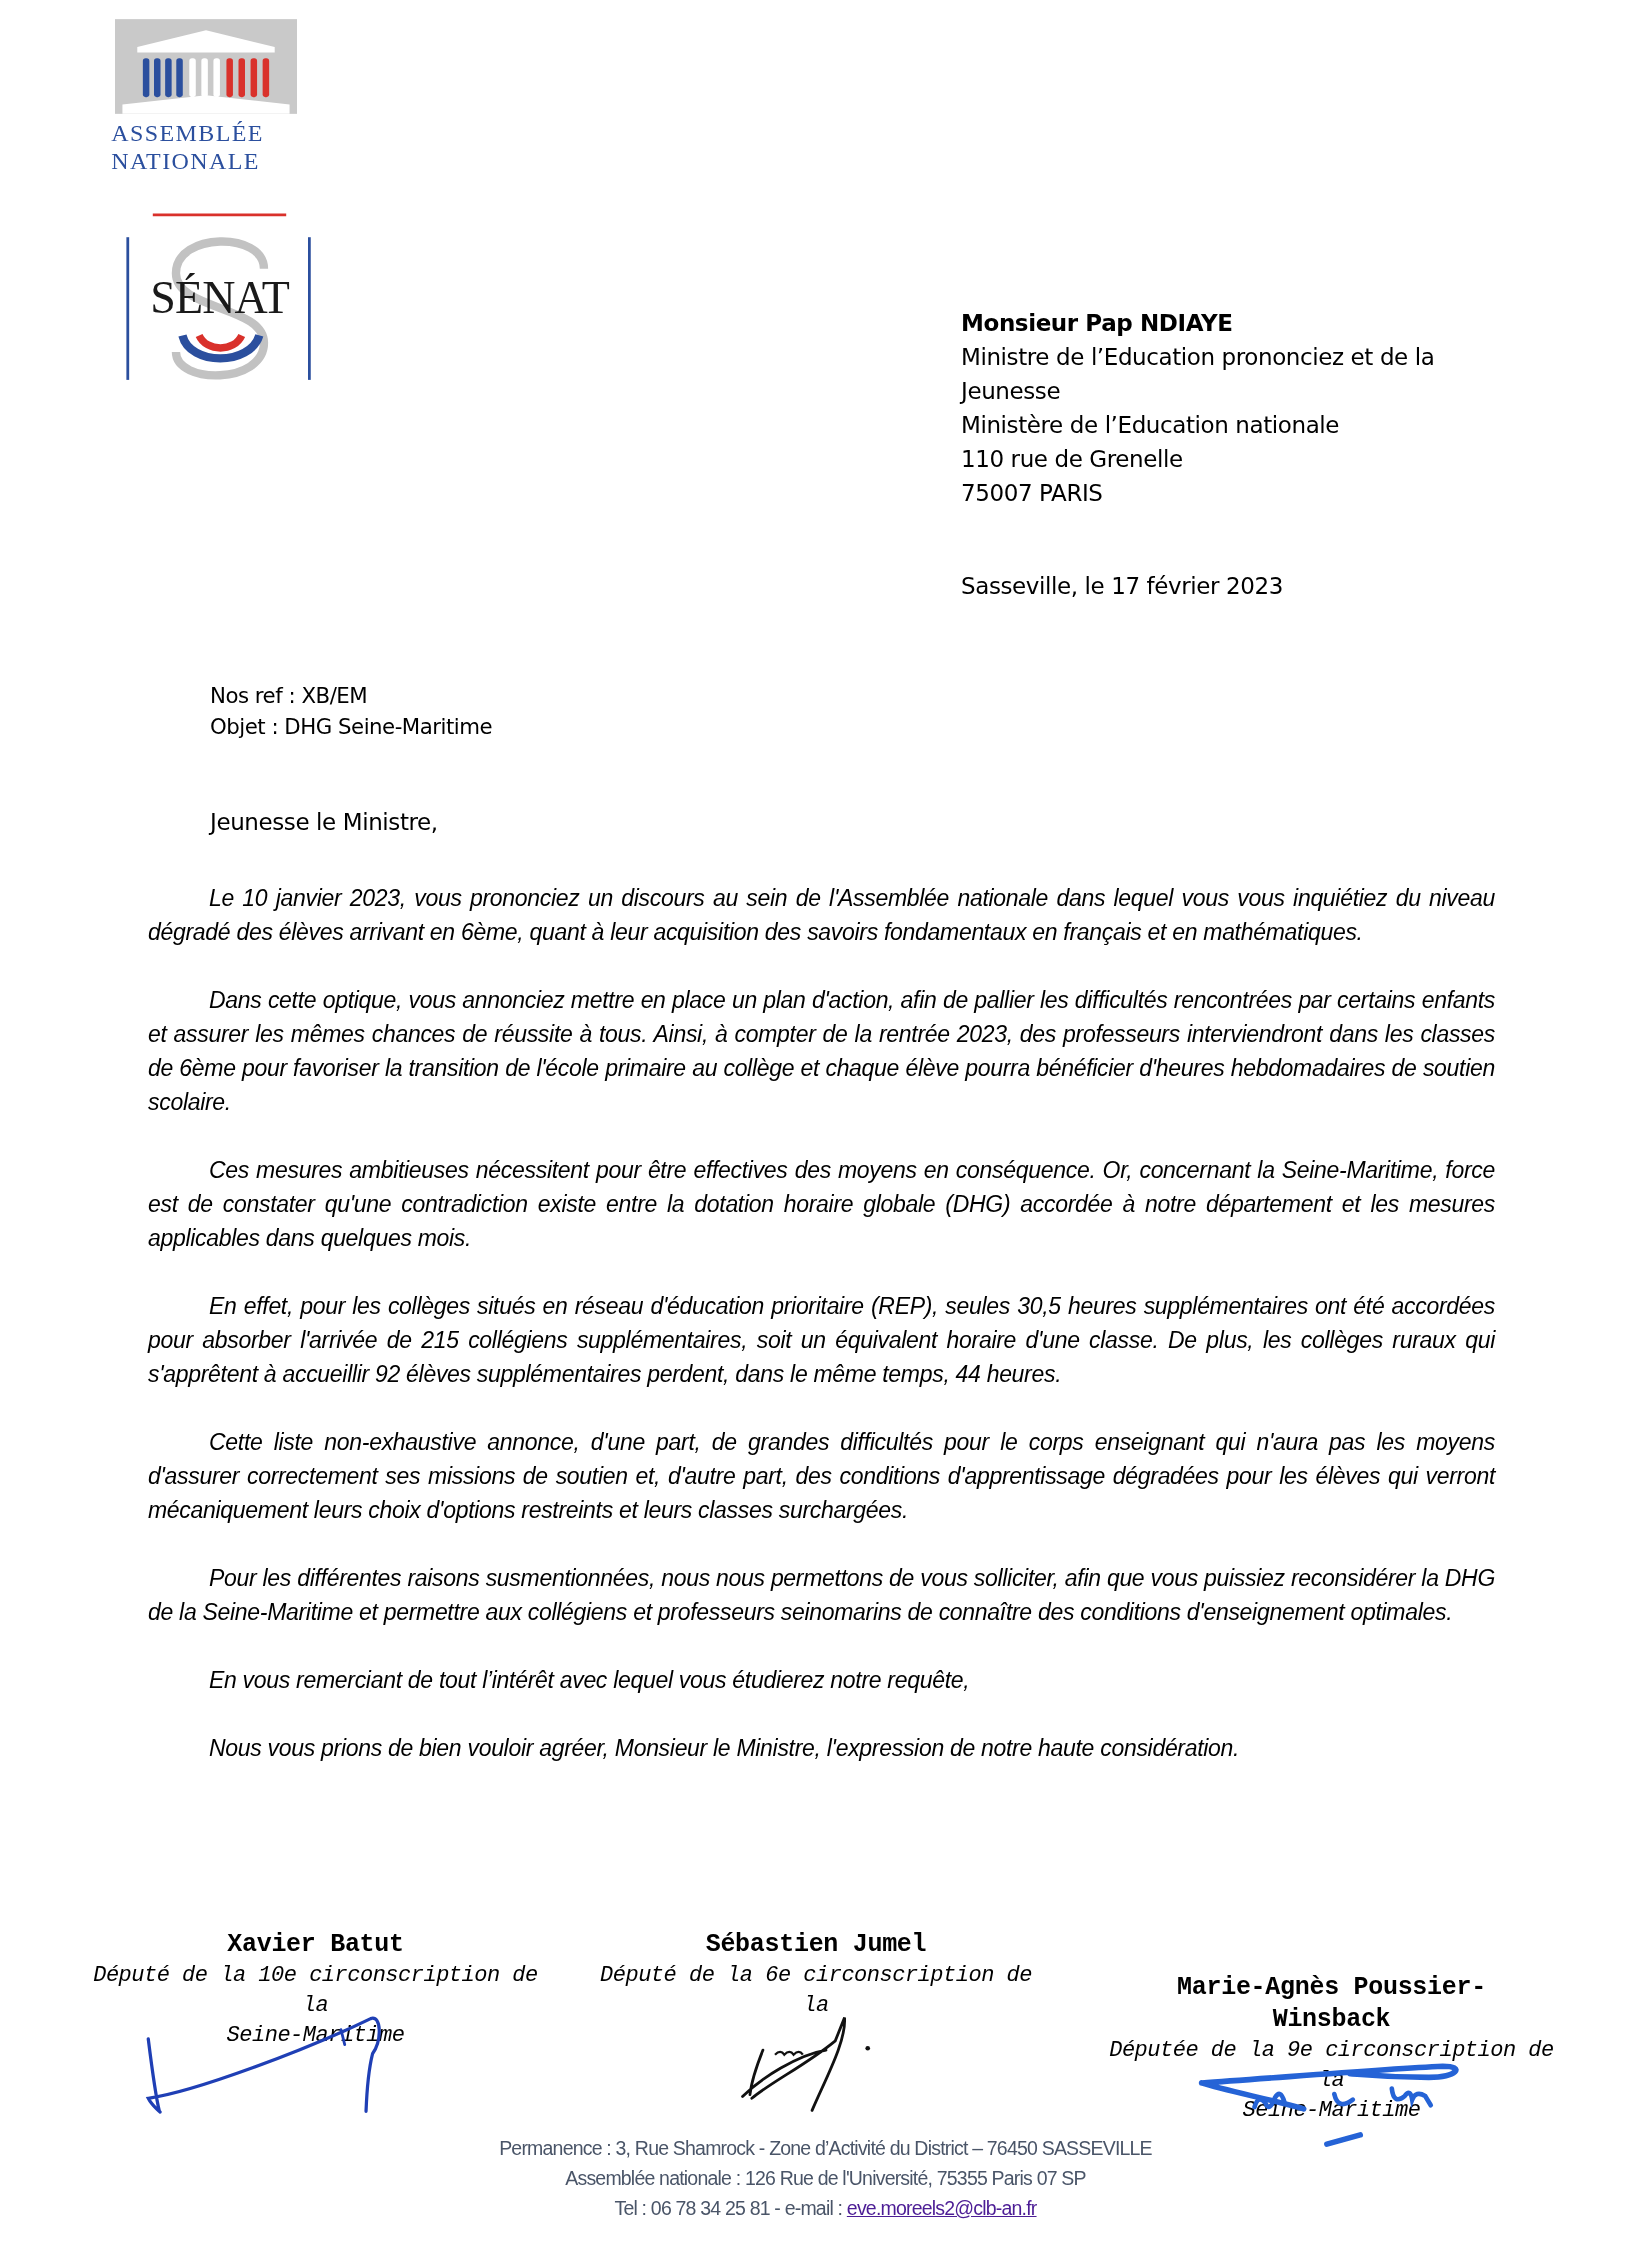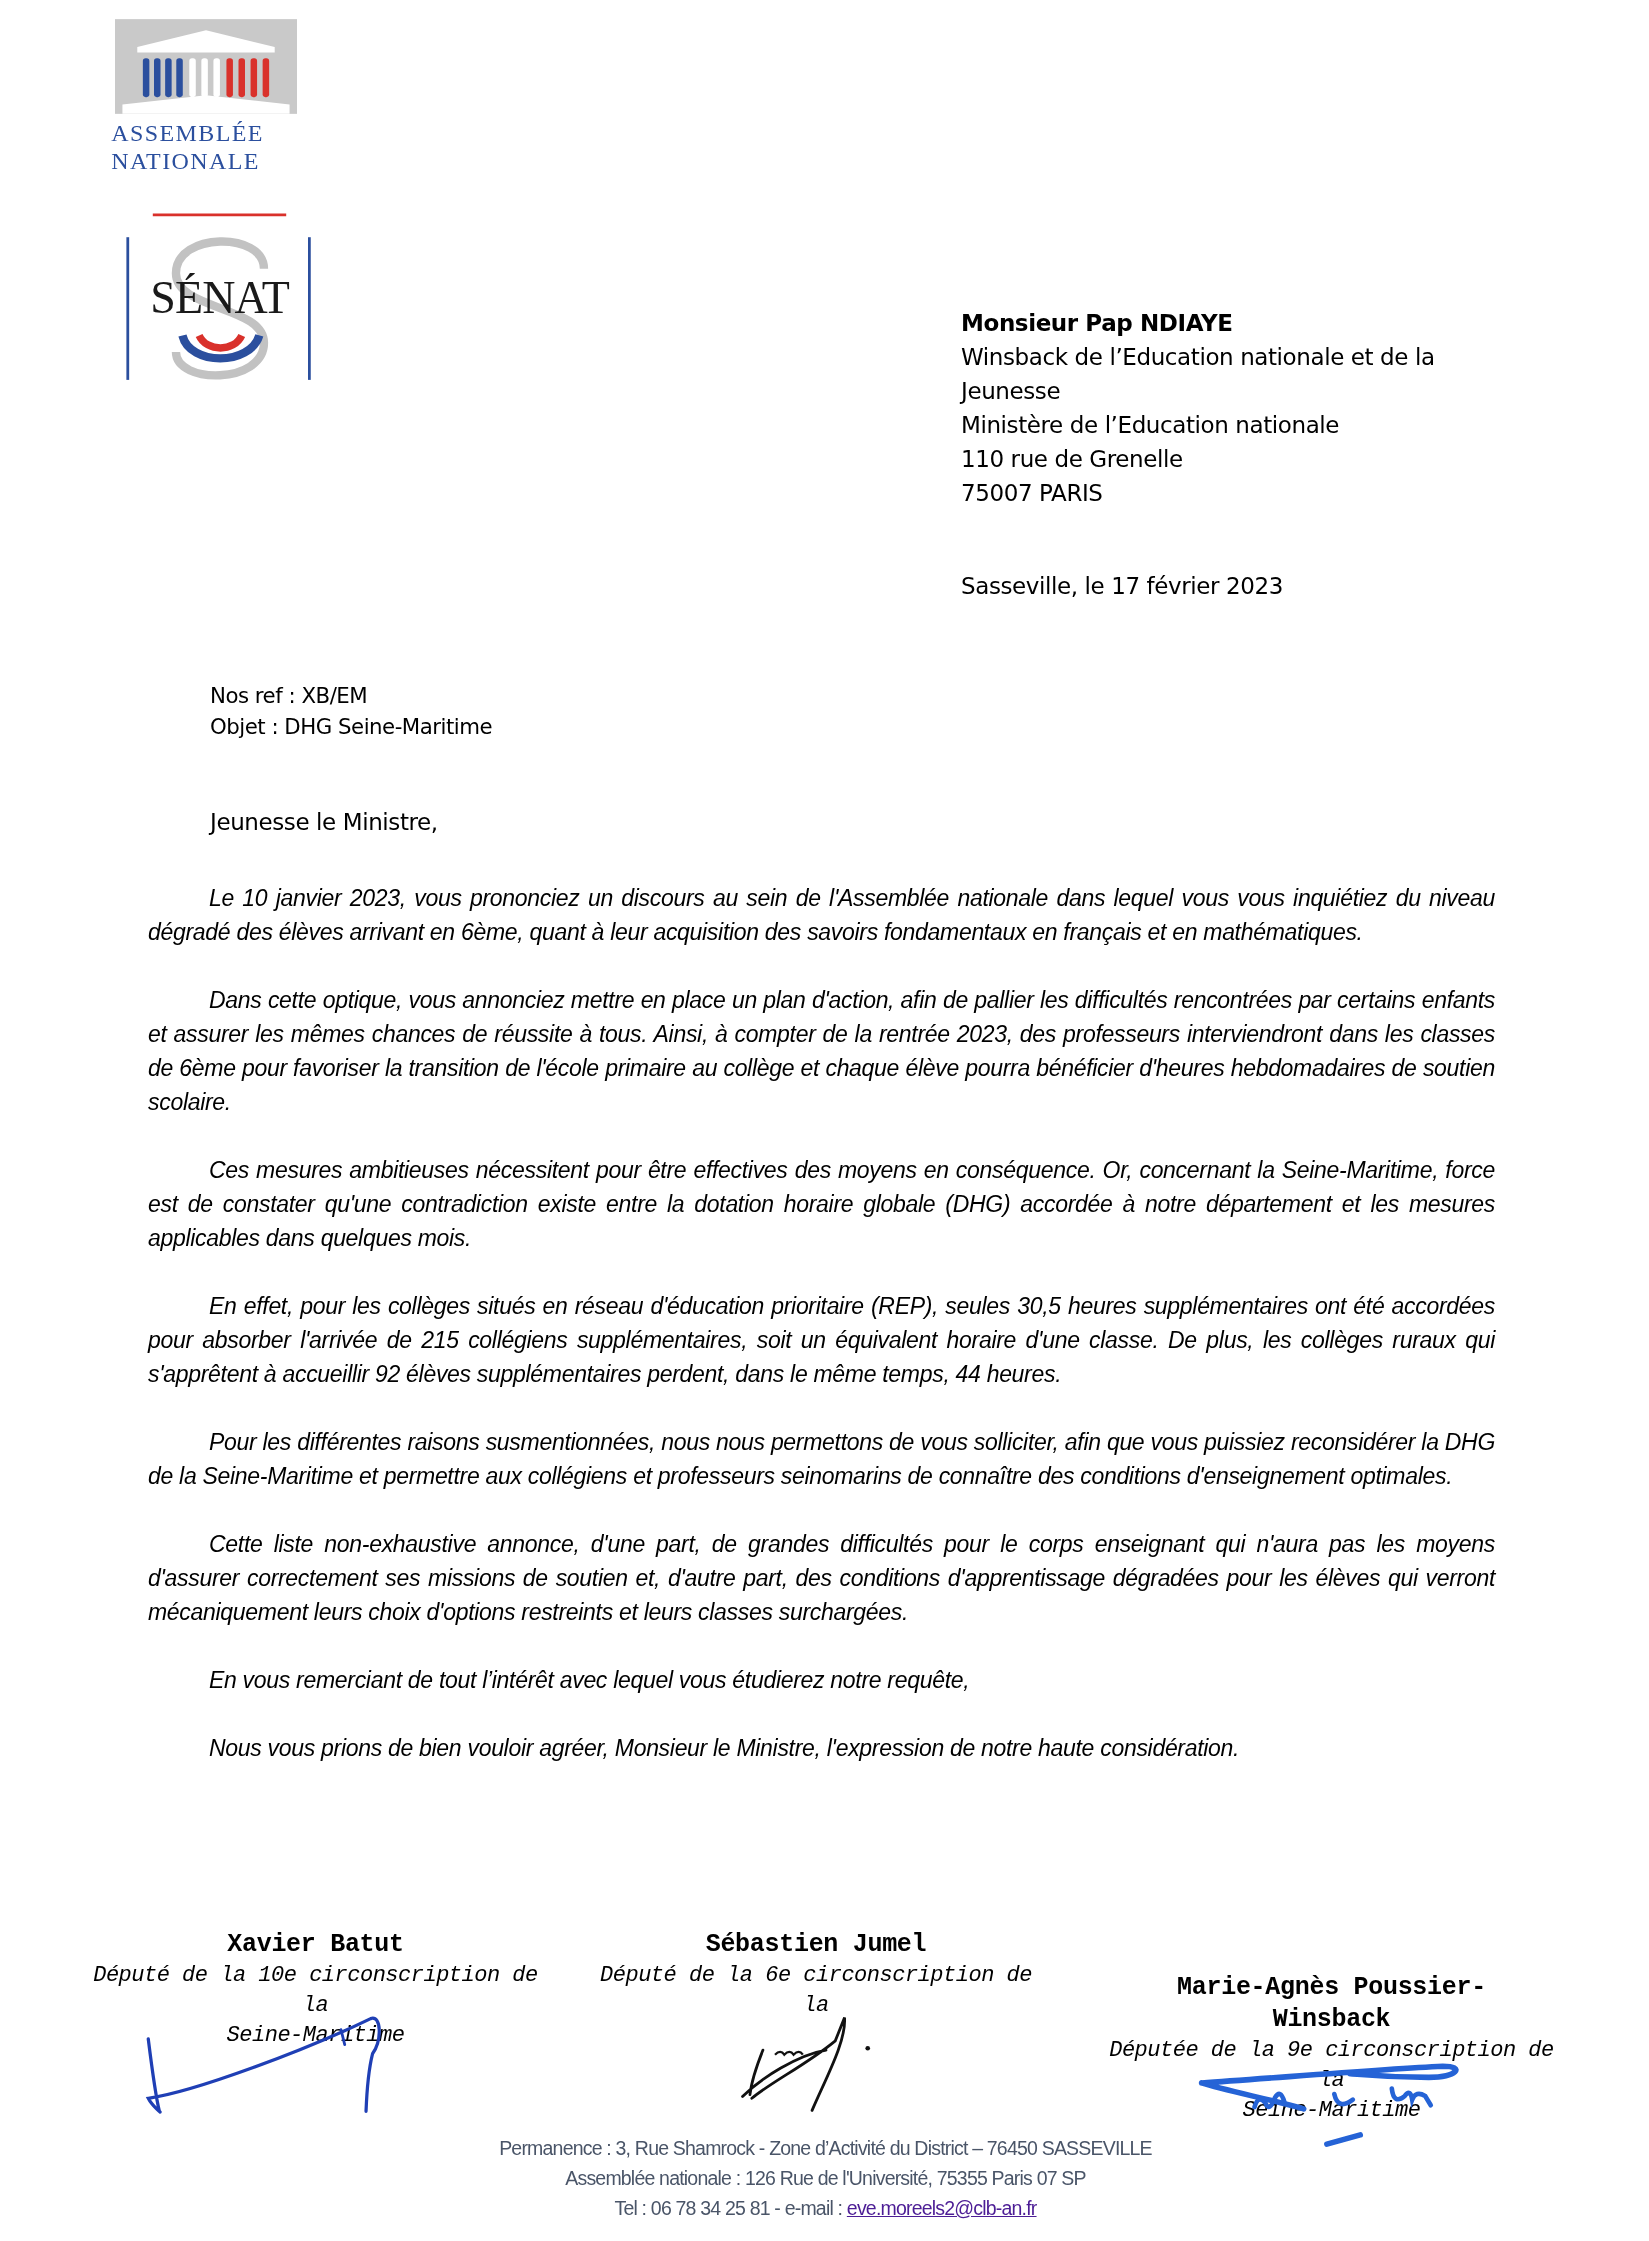--- a/index.html
+++ b/index.html
@@ -74,43 +74,43 @@
     <line x1="199" y1="26" x2="199" y2="180" stroke="#2b4f9e" stroke-width="3"></line>
     <path d="M150,60 C150,20 55,20 55,65 C55,105 150,100 150,140 C150,185 55,185 55,150" fill="none" stroke="#c2c2c2" stroke-width="9"></path>
     <path d="M62,132 C70,165 135,165 145,132" fill="none" stroke="#2b4f9e" stroke-width="9"></path>
     <path d="M80,132 C88,150 118,150 126,132" fill="none" stroke="#d9312b" stroke-width="8"></path>
   </svg>
   <div style="position:absolute; left:5.6px; top:58px; width:178px; text-align:center; font-family:'Liberation Serif', serif; font-size:46px; color:#1a1a1a; letter-spacing:-0.9px;">SÉNAT</div>
 </div>
 
 <div id="addressee" class="abs">
   <div class="name">Monsieur Pap NDIAYE</div>
-  <div>Winsback de l’Education nationale et de la</div>
+  <div>Ministre de l’Education prononciez et de la</div>
   <div>Jeunesse</div>
   <div>Ministère de l’Education nationale</div>
   <div>110 rue de Grenelle</div>
   <div>75007 PARIS</div>
 </div>
 
 <div id="date-line" class="abs">Sasseville, le 17 février 2023</div>
 
 <div id="refs" class="abs">
   <div>Nos ref : XB/EM</div>
   <div>Objet : DHG Seine-Maritime</div>
 </div>
 
 <div id="salutation" class="abs">Jeunesse le Ministre,</div>
 
 <div id="body" class="abs">
   <p>Le 10 janvier 2023, vous prononciez un discours au sein de l'Assemblée nationale dans lequel vous vous inquiétiez du niveau dégradé des élèves arrivant en 6ème, quant à leur acquisition des savoirs fondamentaux en français et en mathématiques.</p>
   <p>Dans cette optique, vous annonciez mettre en place un plan d'action, afin de pallier les difficultés rencontrées par certains enfants et assurer les mêmes chances de réussite à tous. Ainsi, à compter de la rentrée 2023, des professeurs interviendront dans les classes de 6ème pour favoriser la transition de l'école primaire au collège et chaque élève pourra bénéficier d'heures hebdomadaires de soutien scolaire.</p>
   <p>Ces mesures ambitieuses nécessitent pour être effectives des moyens en conséquence. Or, concernant la Seine-Maritime, force est de constater qu'une contradiction existe entre la dotation horaire globale (DHG) accordée à notre département et les mesures applicables dans quelques mois.</p>
   <p>En effet, pour les collèges situés en réseau d'éducation prioritaire (REP), seules 30,5 heures supplémentaires ont été accordées pour absorber l'arrivée de 215 collégiens supplémentaires, soit un équivalent horaire d'une classe. De plus, les collèges ruraux qui s'apprêtent à accueillir 92 élèves supplémentaires perdent, dans le même temps, 44 heures.</p>
+  <p>Cette liste non-exhaustive annonce, d'une part, de grandes difficultés pour le corps enseignant qui n'aura pas les moyens d'assurer correctement ses missions de soutien et, d'autre part, des conditions d'apprentissage dégradées pour les élèves qui verront mécaniquement leurs choix d'options restreints et leurs classes surchargées.</p>
   <p>Pour les différentes raisons susmentionnées, nous nous permettons de vous solliciter, afin que vous puissiez reconsidérer la DHG de la Seine-Maritime et permettre aux collégiens et professeurs seinomarins de connaître des conditions d'enseignement optimales.</p>
-  <p>Cette liste non-exhaustive annonce, d'une part, de grandes difficultés pour le corps enseignant qui n'aura pas les moyens d'assurer correctement ses missions de soutien et, d'autre part, des conditions d'apprentissage dégradées pour les élèves qui verront mécaniquement leurs choix d'options restreints et leurs classes surchargées.</p>
   <p class="closing">En vous remerciant de tout l’intérêt avec lequel vous étudierez notre requête,</p>
   <p class="closing">Nous vous prions de bien vouloir agréer, Monsieur le Ministre, l'expression de notre haute considération.</p>
 </div>
 
 <div id="sig-1" class="abs sig">
   <div class="sname">Xavier Batut</div>
   <div class="srole">Député de la 10e circonscription de la</div>
   <div class="srole">Seine-Maritime</div>
 </div>
 <svg class="signature-svg" style="left:139px; top:2013px;" width="278" height="102" viewBox="0 0 300 110">

